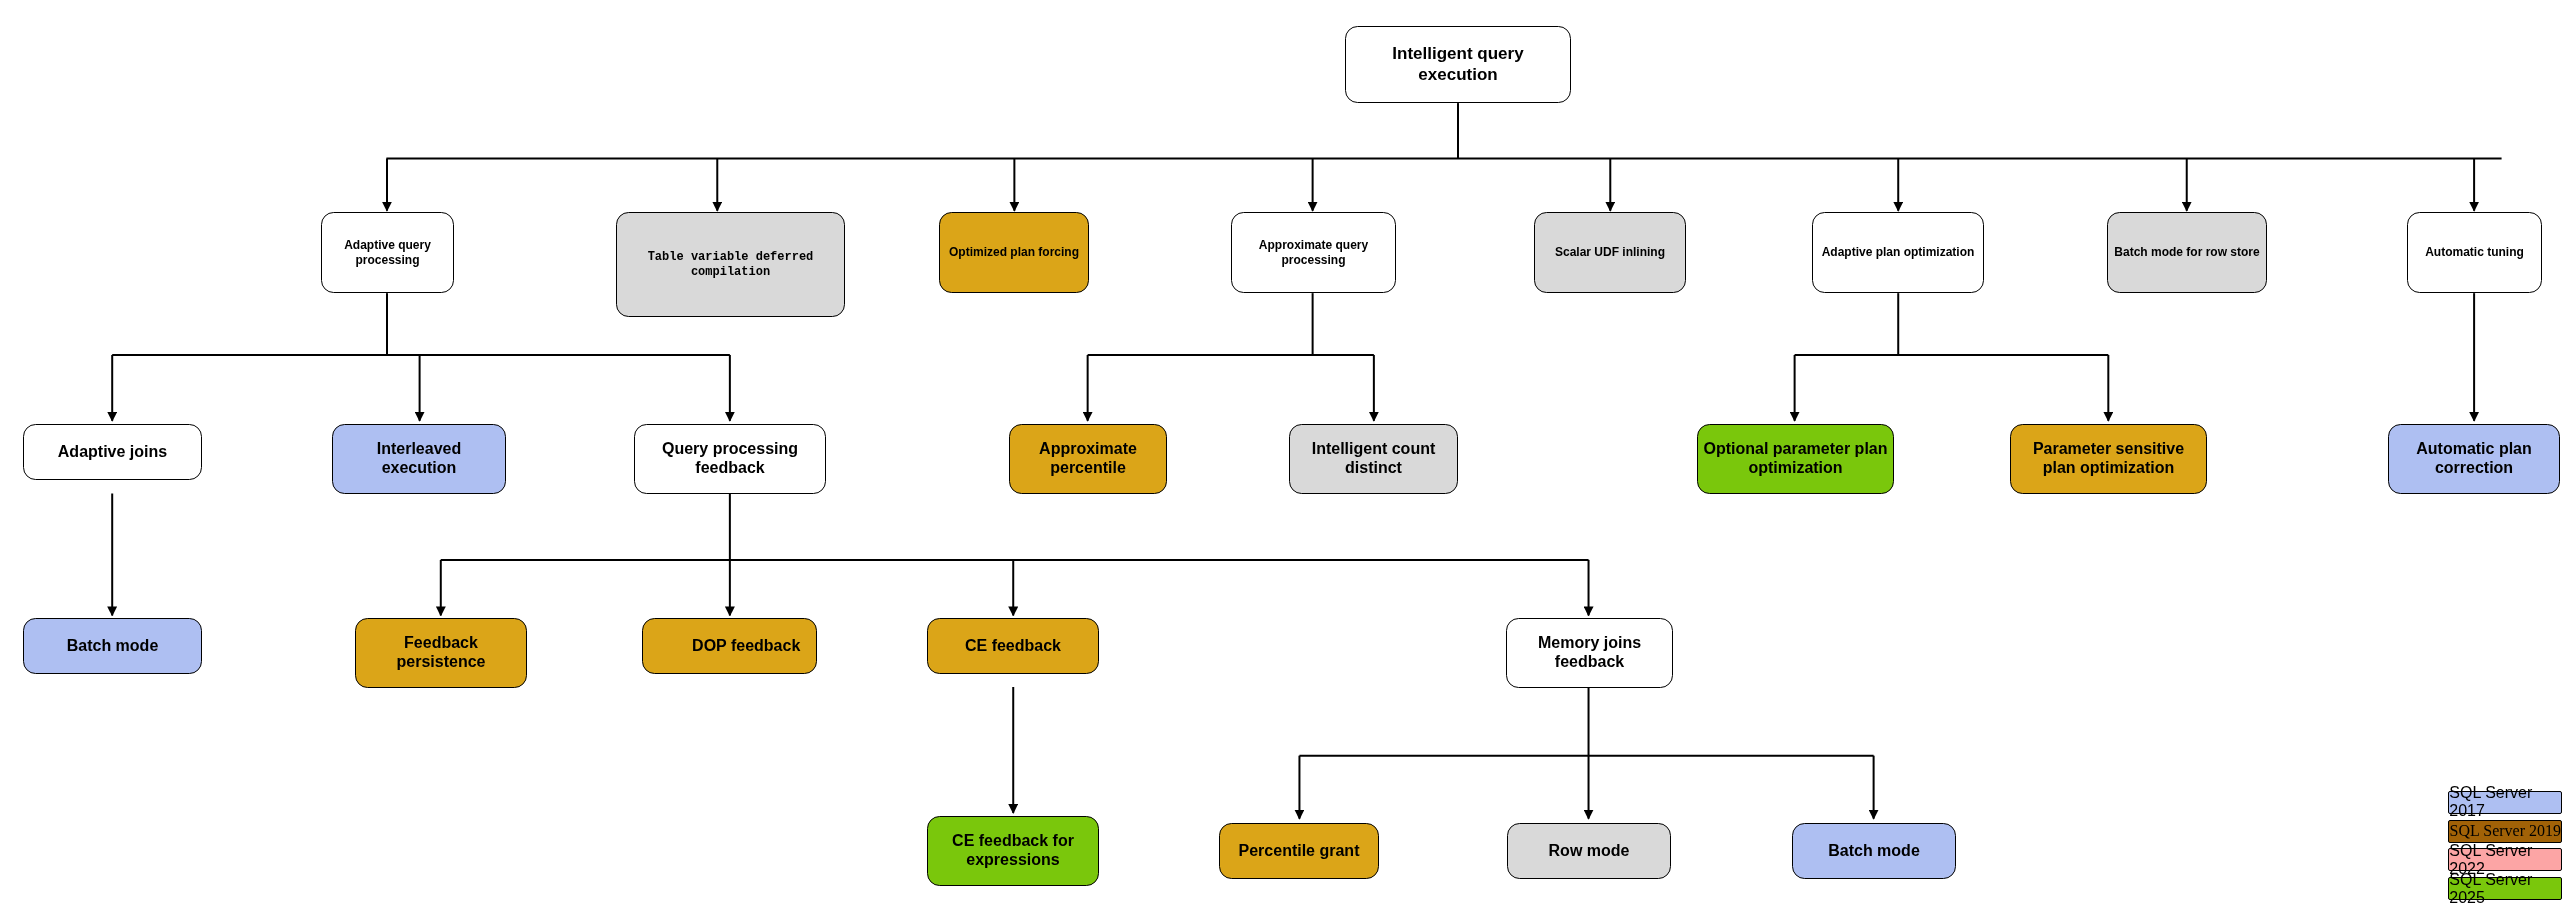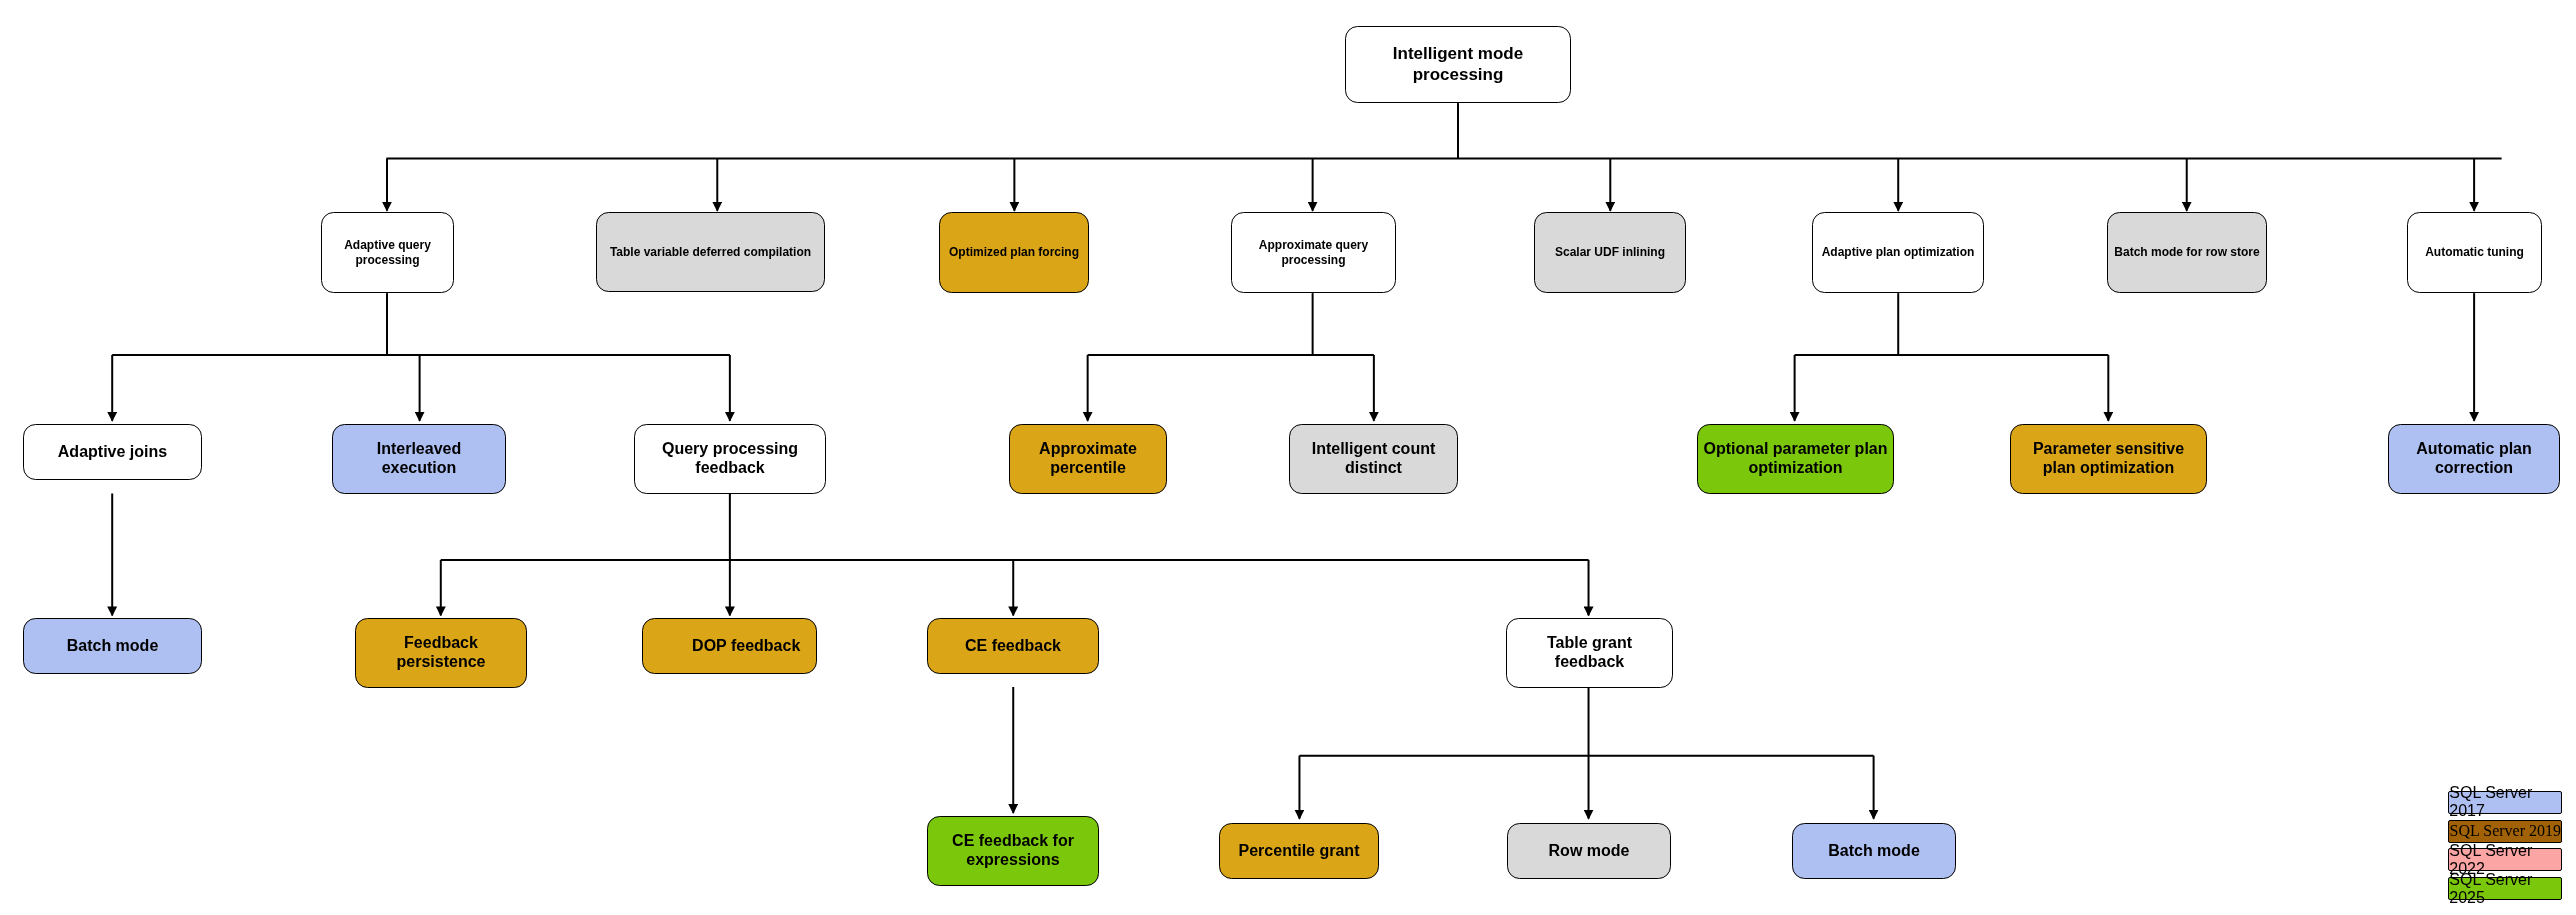--- a/index.html
+++ b/index.html
@@ -135,28 +135,28 @@
 
       <path d="M 2775 1200 L 2775 1320"></path>
       <path d="M 2270 1320 L 3273 1320"></path>
       <path d="M 2270 1320 L 2270 1430" marker-end="url(#arrow)"></path>
       <path d="M 2775 1320 L 2775 1430" marker-end="url(#arrow)"></path>
       <path d="M 3273 1320 L 3273 1430" marker-end="url(#arrow)"></path>
     </g>
   </svg>
 
   <div class="node fill-white root" style="left:1345px; top:26px; width:226px; height:77px;">
-    <span class="label">Intelligent mode processing</span>
+    <span class="label">Intelligent query execution</span>
   </div>
 
   <div class="node fill-white lvl1" style="left:321px; top:212px; width:133px; height:81px;">
     <span class="label">Adaptive query processing</span>
   </div>
 
-  <div class="node fill-gray lvl1" style="left:596px; top:212px; width:229px; height:80px;">
+  <div class="node fill-gray lvl1" style="left:616px; top:212px; width:229px; height:105px;font-family:Liberation Mono, monospace;">
     <span class="label">Table variable deferred compilation</span>
   </div>
 
   <div class="node fill-orange lvl1" style="left:939px; top:212px; width:150px; height:81px;">
     <span class="label">Optimized plan forcing</span>
   </div>
 
   <div class="node fill-white lvl1" style="left:1231px; top:212px; width:165px; height:81px;">
     <span class="label">Approximate query processing</span>
   </div>
@@ -219,21 +219,21 @@
 
   <div class="node fill-orange lvl3" style="left:642px; top:618px; width:175px; height:56px;padding-left:38px;">
     <span class="label">DOP feedback</span>
   </div>
 
   <div class="node fill-orange lvl3" style="left:927px; top:618px; width:172px; height:56px;">
     <span class="label">CE feedback</span>
   </div>
 
   <div class="node fill-white lvl3" style="left:1506px; top:618px; width:167px; height:70px;">
-    <span class="label">Table grant feedback</span>
+    <span class="label">Memory joins feedback</span>
   </div>
 
   <div class="node fill-green lvl4" style="left:927px; top:816px; width:172px; height:70px;">
     <span class="label">CE feedback for expressions</span>
   </div>
 
   <div class="node fill-orange lvl4" style="left:1219px; top:823px; width:160px; height:56px;">
     <span class="label">Percentile grant</span>
   </div>
 

